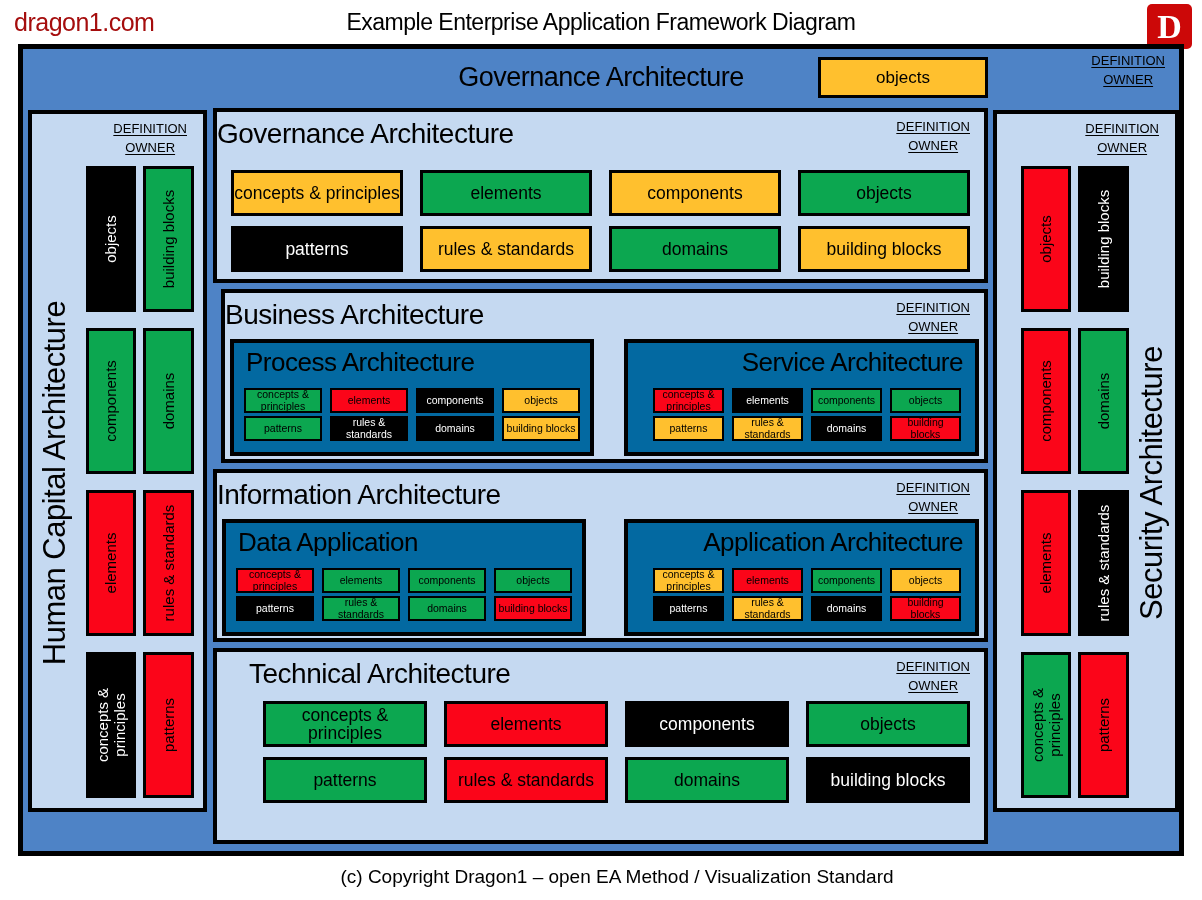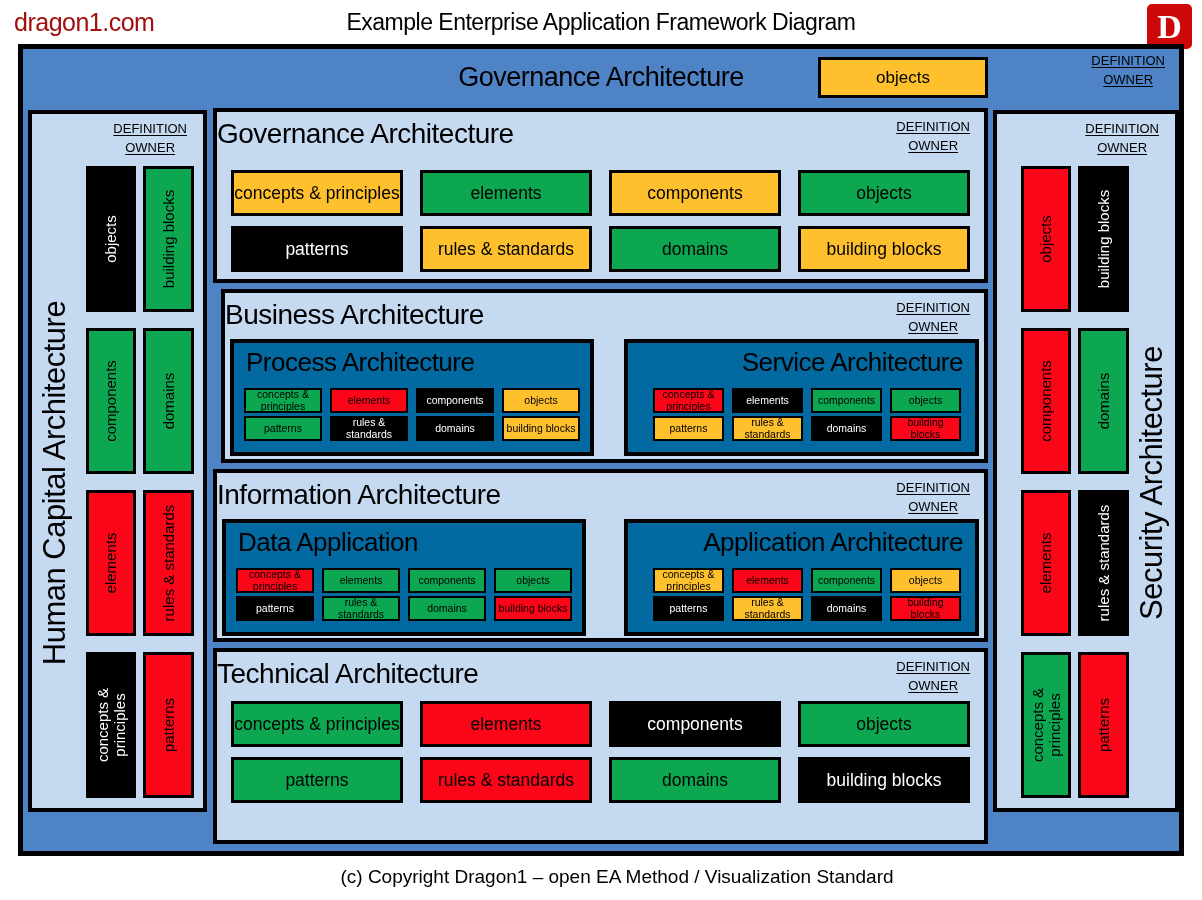--- a/index.html
+++ b/index.html
@@ -56,21 +56,21 @@
   .sub-box.w-process { width:364px; }
   .sub-box.w-service { width:355px;padding-left:11px; }
   .sub-title { font-size:26px; letter-spacing:-0.5px; margin:4px 12px 0 12px; }
   .sub-title.t-right { text-align:right; }
   .small-grid { display:grid; grid-template-columns:repeat(4,1fr); gap:3px 8px; margin-top:10px; }
   .sub-box.w-process .small-grid { padding:0 10px; }
   .sub-box.w-service .small-grid { padding:0 14px; }
   .sblk { height:25px; border:2px solid #000; display:flex; align-items:center; justify-content:center;
           text-align:center; font-size:10.5px; line-height:1.05; padding:1px 2px; }
 
-  .h-gov { height:175px; } .h-bus { height:174px;margin-left:8px; } .h-inf { height:173px; } .h-tec { height:196px; }
+  .h-gov { height:175px; } .h-bus { height:174px;margin-left:8px; } .h-inf { height:173px; } .h-tec { height:196px;padding-left:32px; }
   .h-gov .big-grid { margin-top:20px; }
   .h-tec .big-grid { margin-top:11px; }
 
   
   .footer { position:absolute; left:16px; top:866px; width:100%; text-align:center; font-size:19px; }
 </style>
 </head>
 <body>
 
 <div class="stage">

